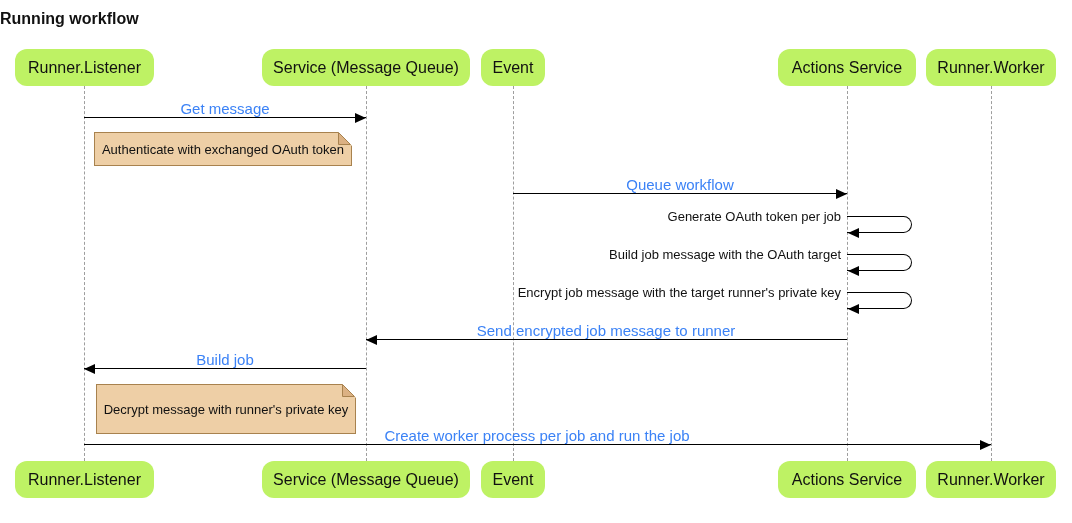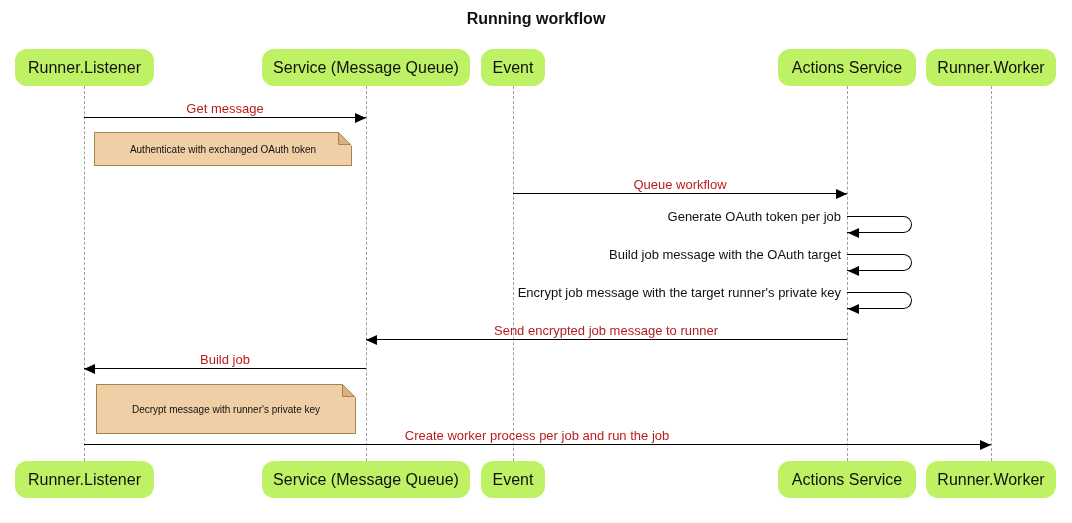--- a/index.html
+++ b/index.html
@@ -9,21 +9,20 @@
     height: 523px;
     background: #ffffff;
     font-family: "Liberation Sans", sans-serif;
     color: #000;
     overflow: hidden;
   }
   .title {
     position: absolute;
     top: 10px; left: 0;
     width: 100%;
-    text-align: center;
     font-size: 16px;
     font-weight: bold;
     color: #111;
   }
   .lifeline {
     position: absolute;
     top: 86px;
     height: 375px;
     width: 0;
     border-left: 1px dashed #9e9e9e;
@@ -40,25 +39,25 @@
     color: #111;
     white-space: nowrap;
   }
   .mline {
     position: absolute;
     height: 0;
     border-top: 1.5px solid #000;
   }
   .mlabel {
     position: absolute;
-    font-size: 13px;
+    font-size: 15px;
     line-height: 16px;
     white-space: nowrap;
     transform: translateX(-50%);
-    color: #b91c1c;
+    color: #3b82f6;
   }
   .sl-label {
     position: absolute;
     font-size: 13px;
     line-height: 16px;
     white-space: nowrap;
     transform: translateX(-100%);
     color: #111;
   }
   .arr-r {
@@ -82,21 +81,21 @@
     border-radius: 0 9px 9px 0;
   }
   .note {
     position: absolute;
     box-sizing: border-box;
     background: #EECFA6;
     border: 1px solid #A8824E;
     display: flex;
     align-items: center;
     justify-content: center;
-    font-size: 10px;
+    font-size: 13px;
     color: #111;
     white-space: nowrap;
   }
   .note .fold {
     position: absolute;
     top: -1px; right: -1px;
     width: 14px; height: 14px;
   }
 </style>
 </head>

